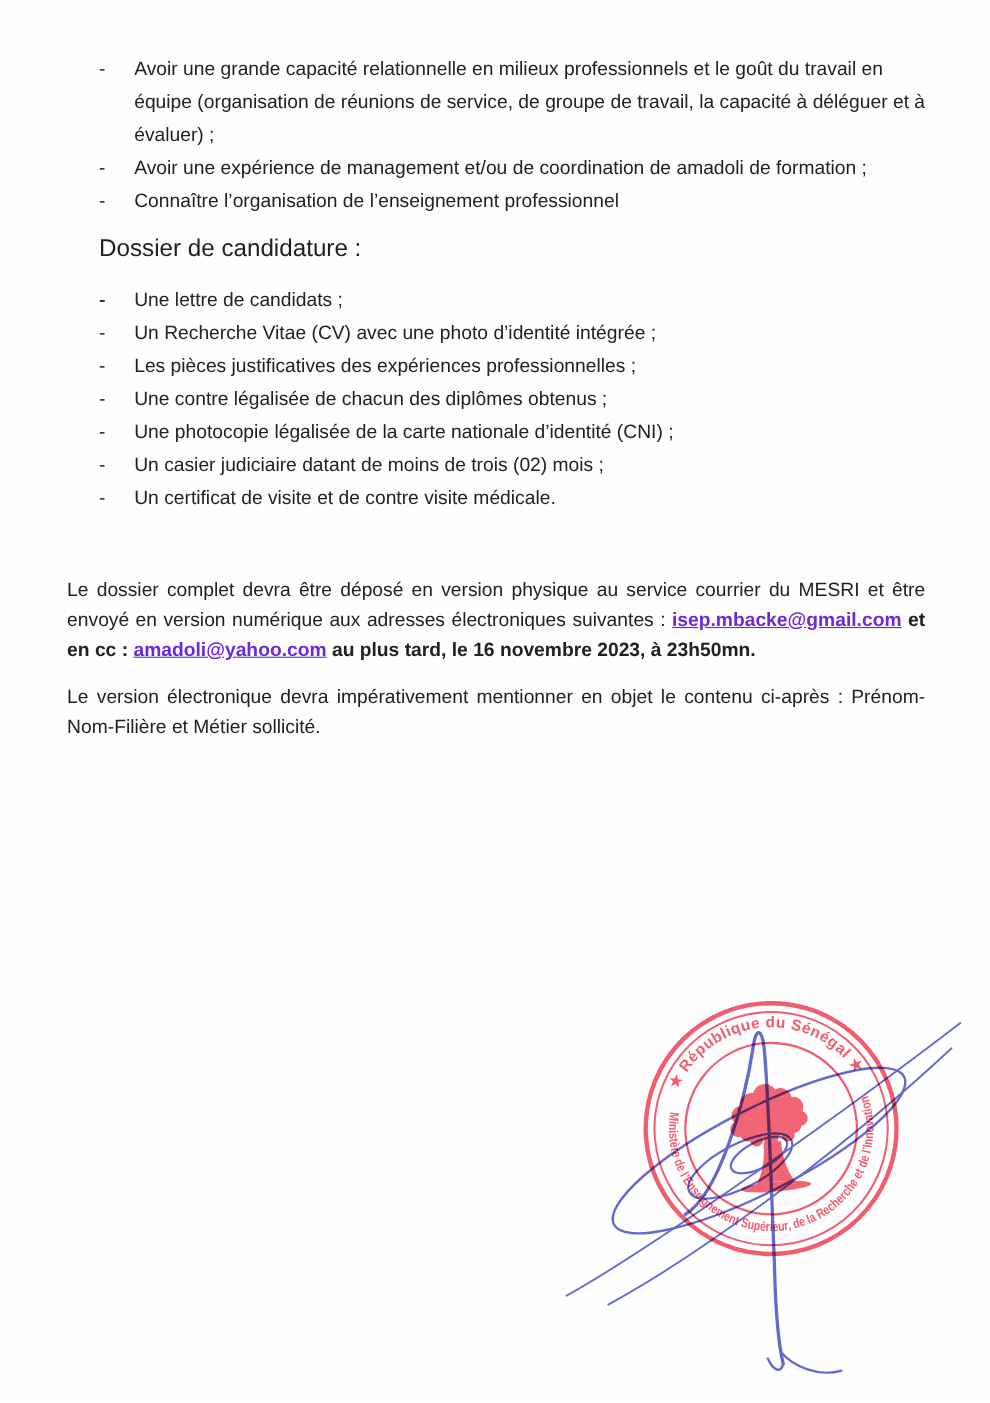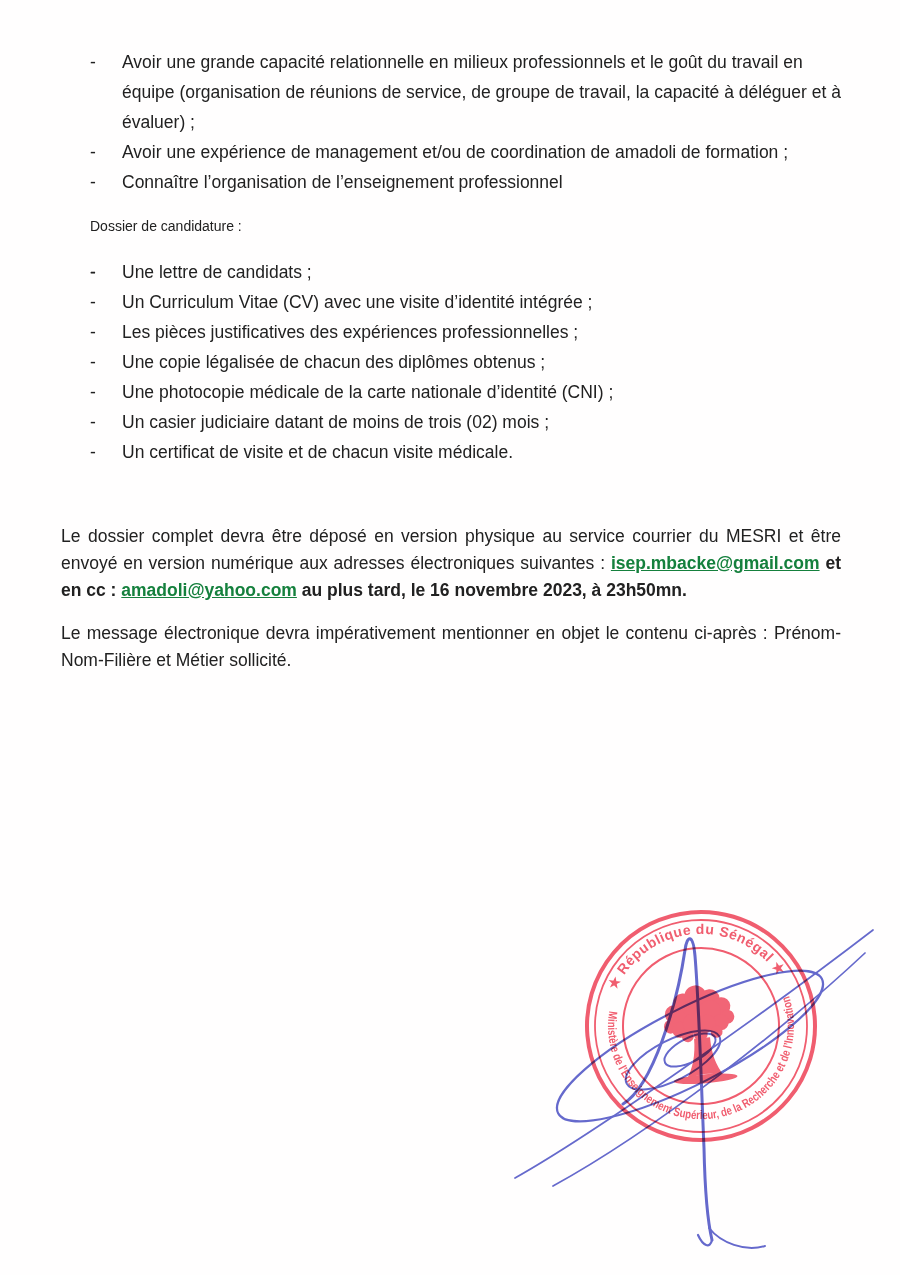--- a/index.html
+++ b/index.html
@@ -11,27 +11,27 @@
     background:#fffefe;
     padding:47px 59px 0 61px;
     font-family:"Liberation Sans", sans-serif;
     font-size:17.5px;
     color:#212121;
     overflow:hidden;
   }
   ul.dash-list { list-style:none; margin:0; padding:0; }
   .dash-list li { position:relative; padding-left:61px; line-height:30px; text-align:left; }
   .dash-marker { position:absolute; left:29px; top:0; }
-  .section-heading { margin:14px 0 16px 29px; line-height:30px; font-weight:normal; font-size:14px; }
+  .section-heading { margin:14px 0 16px 29px; line-height:30px; font-weight:normal; font-size:22px; }
   .para { margin:0; text-align:justify; line-height:27px; }
   .para-submission { margin-top:56px; }
   .para-message { margin-top:16px; }
   .para-nb { margin-top:20px; }
   .bold { font-weight:bold; }
-  .email-link { color:#15803d; font-weight:bold; text-decoration:underline; cursor:pointer; }
+  .email-link { color:#6d28d9; font-weight:bold; text-decoration:underline; cursor:pointer; }
   .stamp-wrap { position:absolute; left:505px; top:908px; width:390px; height:350px; }
   .stamp-wrap svg { display:block; }
   .sig-stroke { fill:none; stroke-linecap:round; stroke-linejoin:round; }
 </style>
 </head>
 <body>
 
 <div class="page">
 
   <ul class="dash-list">
@@ -54,47 +54,47 @@
   <ul class="dash-list">
     <li>
       <span class="dash-marker">-</span>
     </li>
     <li>
       <span class="dash-marker">-</span>
       <span>Une lettre de candidats ;</span>
     </li>
     <li>
       <span class="dash-marker">-</span>
-      <span>Un Curriculum Vitae (CV) avec une visite d’identité intégrée ;</span>
+      <span>Un Recherche Vitae (CV) avec une photo d’identité intégrée ;</span>
     </li>
     <li>
       <span class="dash-marker">-</span>
       <span>Les pièces justificatives des expériences professionnelles ;</span>
     </li>
     <li>
       <span class="dash-marker">-</span>
-      <span>Une copie légalisée de chacun des diplômes obtenus ;</span>
+      <span>Une contre légalisée de chacun des diplômes obtenus ;</span>
     </li>
     <li>
       <span class="dash-marker">-</span>
-      <span>Une photocopie médicale de la carte nationale d’identité (CNI) ;</span>
+      <span>Une photocopie légalisée de la carte nationale d’identité (CNI) ;</span>
     </li>
     <li>
       <span class="dash-marker">-</span>
       <span>Un casier judiciaire datant de moins de trois (02) mois ;</span>
     </li>
     <li>
       <span class="dash-marker">-</span>
-      <span>Un certificat de visite et de chacun visite médicale.</span>
+      <span>Un certificat de visite et de contre visite médicale.</span>
     </li>
   </ul>
 
   <p class="para para-submission"><span>Le dossier complet devra être déposé en version physique au service courrier du MESRI et être envoyé en version numérique aux adresses électroniques suivantes : </span><span class="email-link">isep.mbacke@gmail.com</span><span class="bold"> et en cc : </span><span class="email-link">amadoli@yahoo.com</span><span class="bold"> au plus tard, le 16 novembre 2023, à 23h50mn.</span></p>
 
-  <p class="para para-message">Le message électronique devra impérativement mentionner en objet le contenu ci-après : Prénom-Nom-Filière et Métier sollicité.</p>
+  <p class="para para-message">Le version électronique devra impérativement mentionner en objet le contenu ci-après : Prénom-Nom-Filière et Métier sollicité.</p>
 
 
   <div class="stamp-wrap">
     <svg width="390" height="350" viewBox="0 0 390 350" xmlns="http://www.w3.org/2000/svg">
 
       <g stroke="#ee4358" fill="none" opacity="0.86" transform="rotate(-5 196 118)">
         <circle cx="196" cy="118" r="114" stroke-width="4"></circle>
         <circle cx="196" cy="118" r="106" stroke-width="1.8"></circle>
         <circle cx="196" cy="118" r="78" stroke-width="2"></circle>
 

